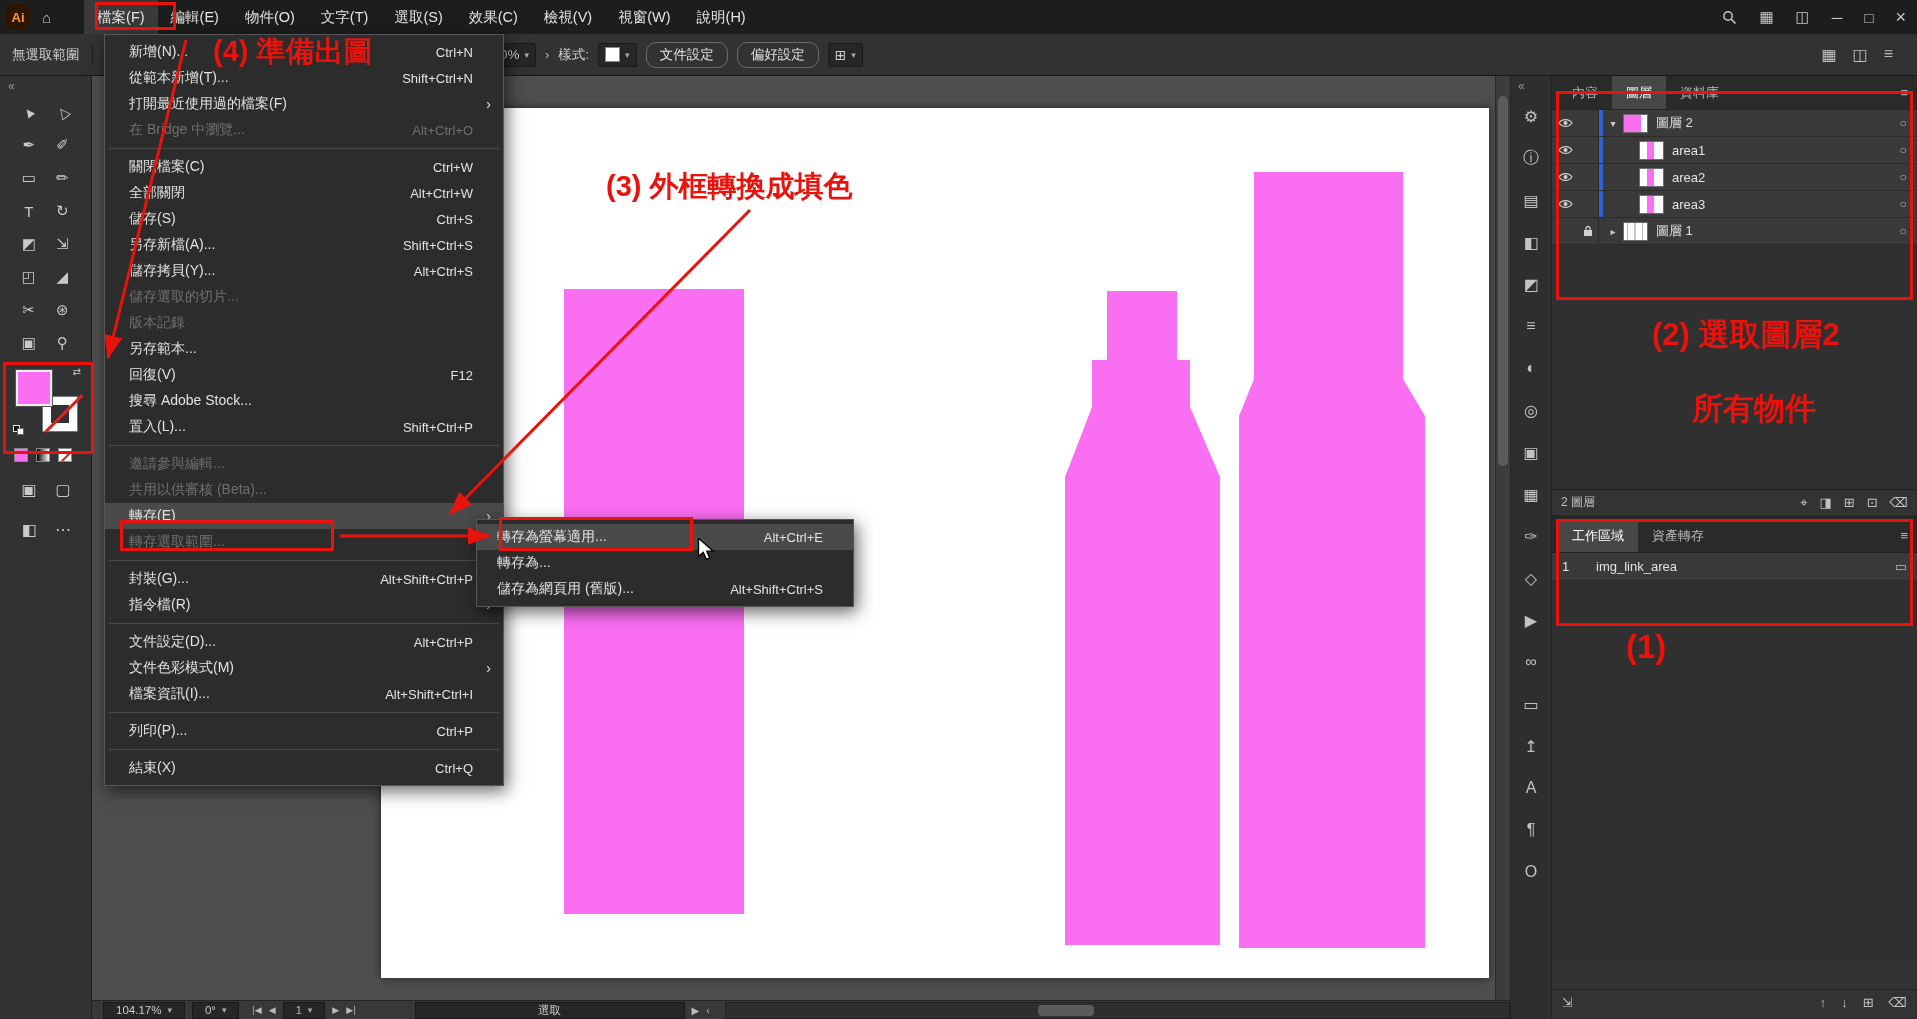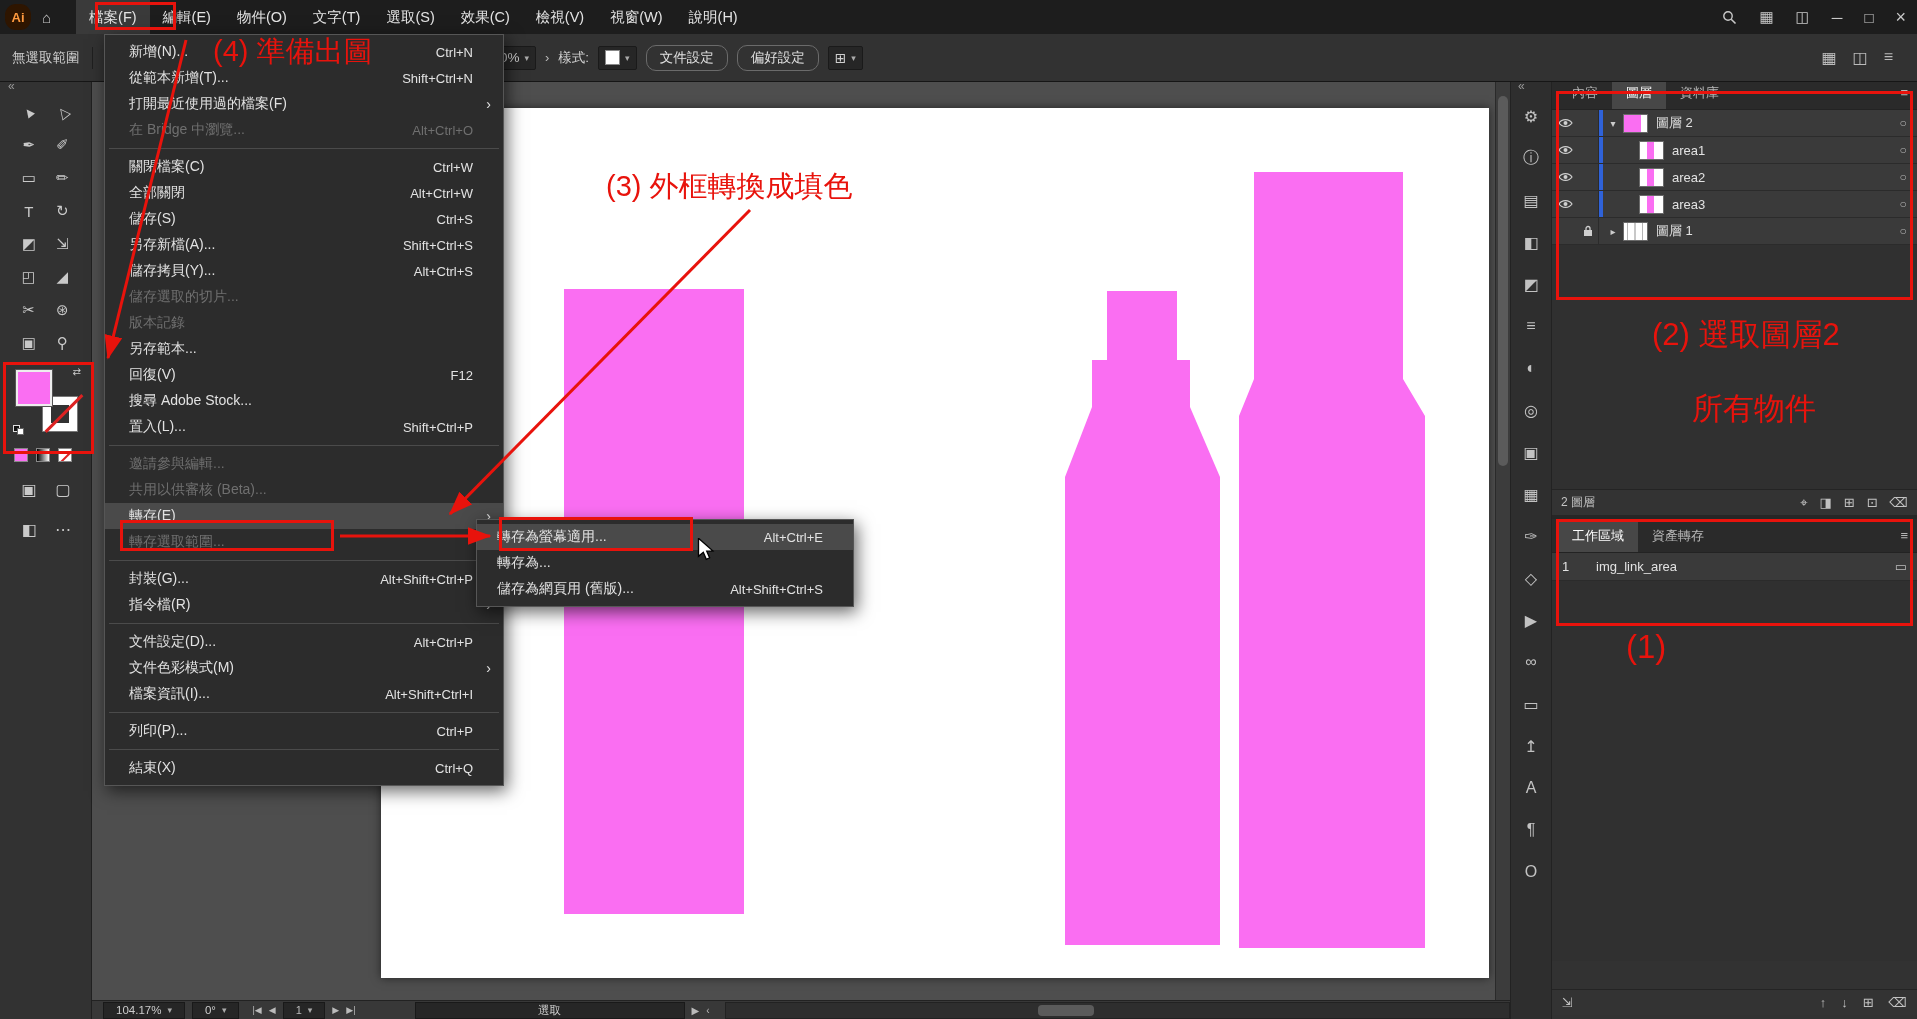--- a/index.html
+++ b/index.html
@@ -9,28 +9,28 @@
   }
   *{margin:0;padding:0;box-sizing:border-box}
   html,body{width:1917px;height:1019px;overflow:hidden}
   body{background:#323232;font-family:"Liberation Sans","DejaVu Sans",sans-serif;color:#d6d6d6;position:relative}
   .app{position:absolute;inset:0;width:1917px;height:1019px}
 
   
   .titlebar{position:absolute;left:0;top:0;width:100%;height:34px;background:#1d1d1d;display:flex;align-items:center;z-index:20}
   .ai-logo{width:26px;height:26px;margin-left:5px;background:#2e1500;color:#ff9a3e;font-weight:bold;font-size:13px;display:flex;align-items:center;justify-content:center;border-radius:11px}
   .tb-icon{color:#c9c9c9;font-size:15px;padding:0 11px;height:100%;display:flex;align-items:center;justify-content:center}
-  .menus{display:flex;height:100%;margin-left:14px}
+  .menus{display:flex;height:100%;margin-left:22px}
   .menu-item{padding:0 13px;font-size:14.5px;color:#e3e3e3;display:flex;align-items:center;cursor:default}
   .menus .menu-item:nth-child(1){background:#3a3a3a}
   .tb-right{margin-left:auto;display:flex;align-items:center;height:100%}
   .tb-icon.close{font-size:18px}
 
   
-  .controlbar{position:absolute;left:0;top:34px;width:100%;height:48px;background:#323232;border-bottom:1px solid #161616;display:flex;align-items:center;gap:9px;padding:0 12px;font-size:13.5px;color:#cfcfcf;z-index:10}
+  .controlbar{position:absolute;left:0;top:34px;width:100%;height:42px;background:#323232;border-bottom:1px solid #161616;display:flex;align-items:center;gap:9px;padding:0 12px;font-size:13.5px;color:#cfcfcf;z-index:10}
   .cb-sep{width:1px;height:22px;background:#1f1f1f;margin:0 3px}
   .chip{display:flex;align-items:center;gap:5px;background:#262626;border:1px solid #1a1a1a;height:24px;padding:0 6px;border-radius:2px}
   .mini{width:15px;height:15px;border:1px solid #888;display:inline-block}
   .mini.fill{background:var(--pink)}
   .mini.none{background:#fff;position:relative;overflow:hidden}
   .mini.none::after{content:"";position:absolute;left:-4px;top:6px;width:28px;border-top:2px solid #d22;transform:rotate(-45deg)}
   .mini.empty{background:#fff}
   .dd{font-size:9px;color:#aaa}
   .line-preview{width:52px;height:3px;background:#000}
   .btn{border:1px solid #6b6b6b;border-radius:10px;height:26px;padding:0 13px;display:flex;align-items:center;background:transparent;color:#e0e0e0;font-size:13.5px}
@@ -133,21 +133,21 @@
   .submenu .mrow{padding-left:20px}
 
   
   .rbox{position:absolute;border:3px solid var(--red);z-index:80;pointer-events:none}
   #rb-file{left:95px;top:2px;width:81px;height:28px}
   #rb-swatch{left:3px;top:362px;width:91px;height:92px}
   #rb-export{left:120px;top:520px;width:214px;height:31px}
   #rb-export-screens{left:499px;top:517px;width:194px;height:34px}
   #rb-layers{left:1556px;top:91px;width:357px;height:209px}
   #rb-artboards{left:1556px;top:519px;width:357px;height:107px}
-  .anno{position:absolute;color:var(--red);font-weight:400;z-index:82;white-space:nowrap}
+  .anno{position:absolute;color:var(--red);font-weight:700;z-index:82;white-space:nowrap}
   #an4{left:213px;top:32px;font-size:29px}
   #an3{left:606px;top:167px;font-size:29px}
   #an2a{left:1652px;top:314px;font-size:31px}
   #an2b{left:1692px;top:388px;font-size:31px}
   #an1{left:1626px;top:628px;font-size:33px}
   .arrows{position:absolute;inset:0;width:1917px;height:1019px;z-index:81;pointer-events:none}
   .cursor{position:absolute;left:697px;top:538px;z-index:99;pointer-events:none}
 </style>
 </head>
 <body>

